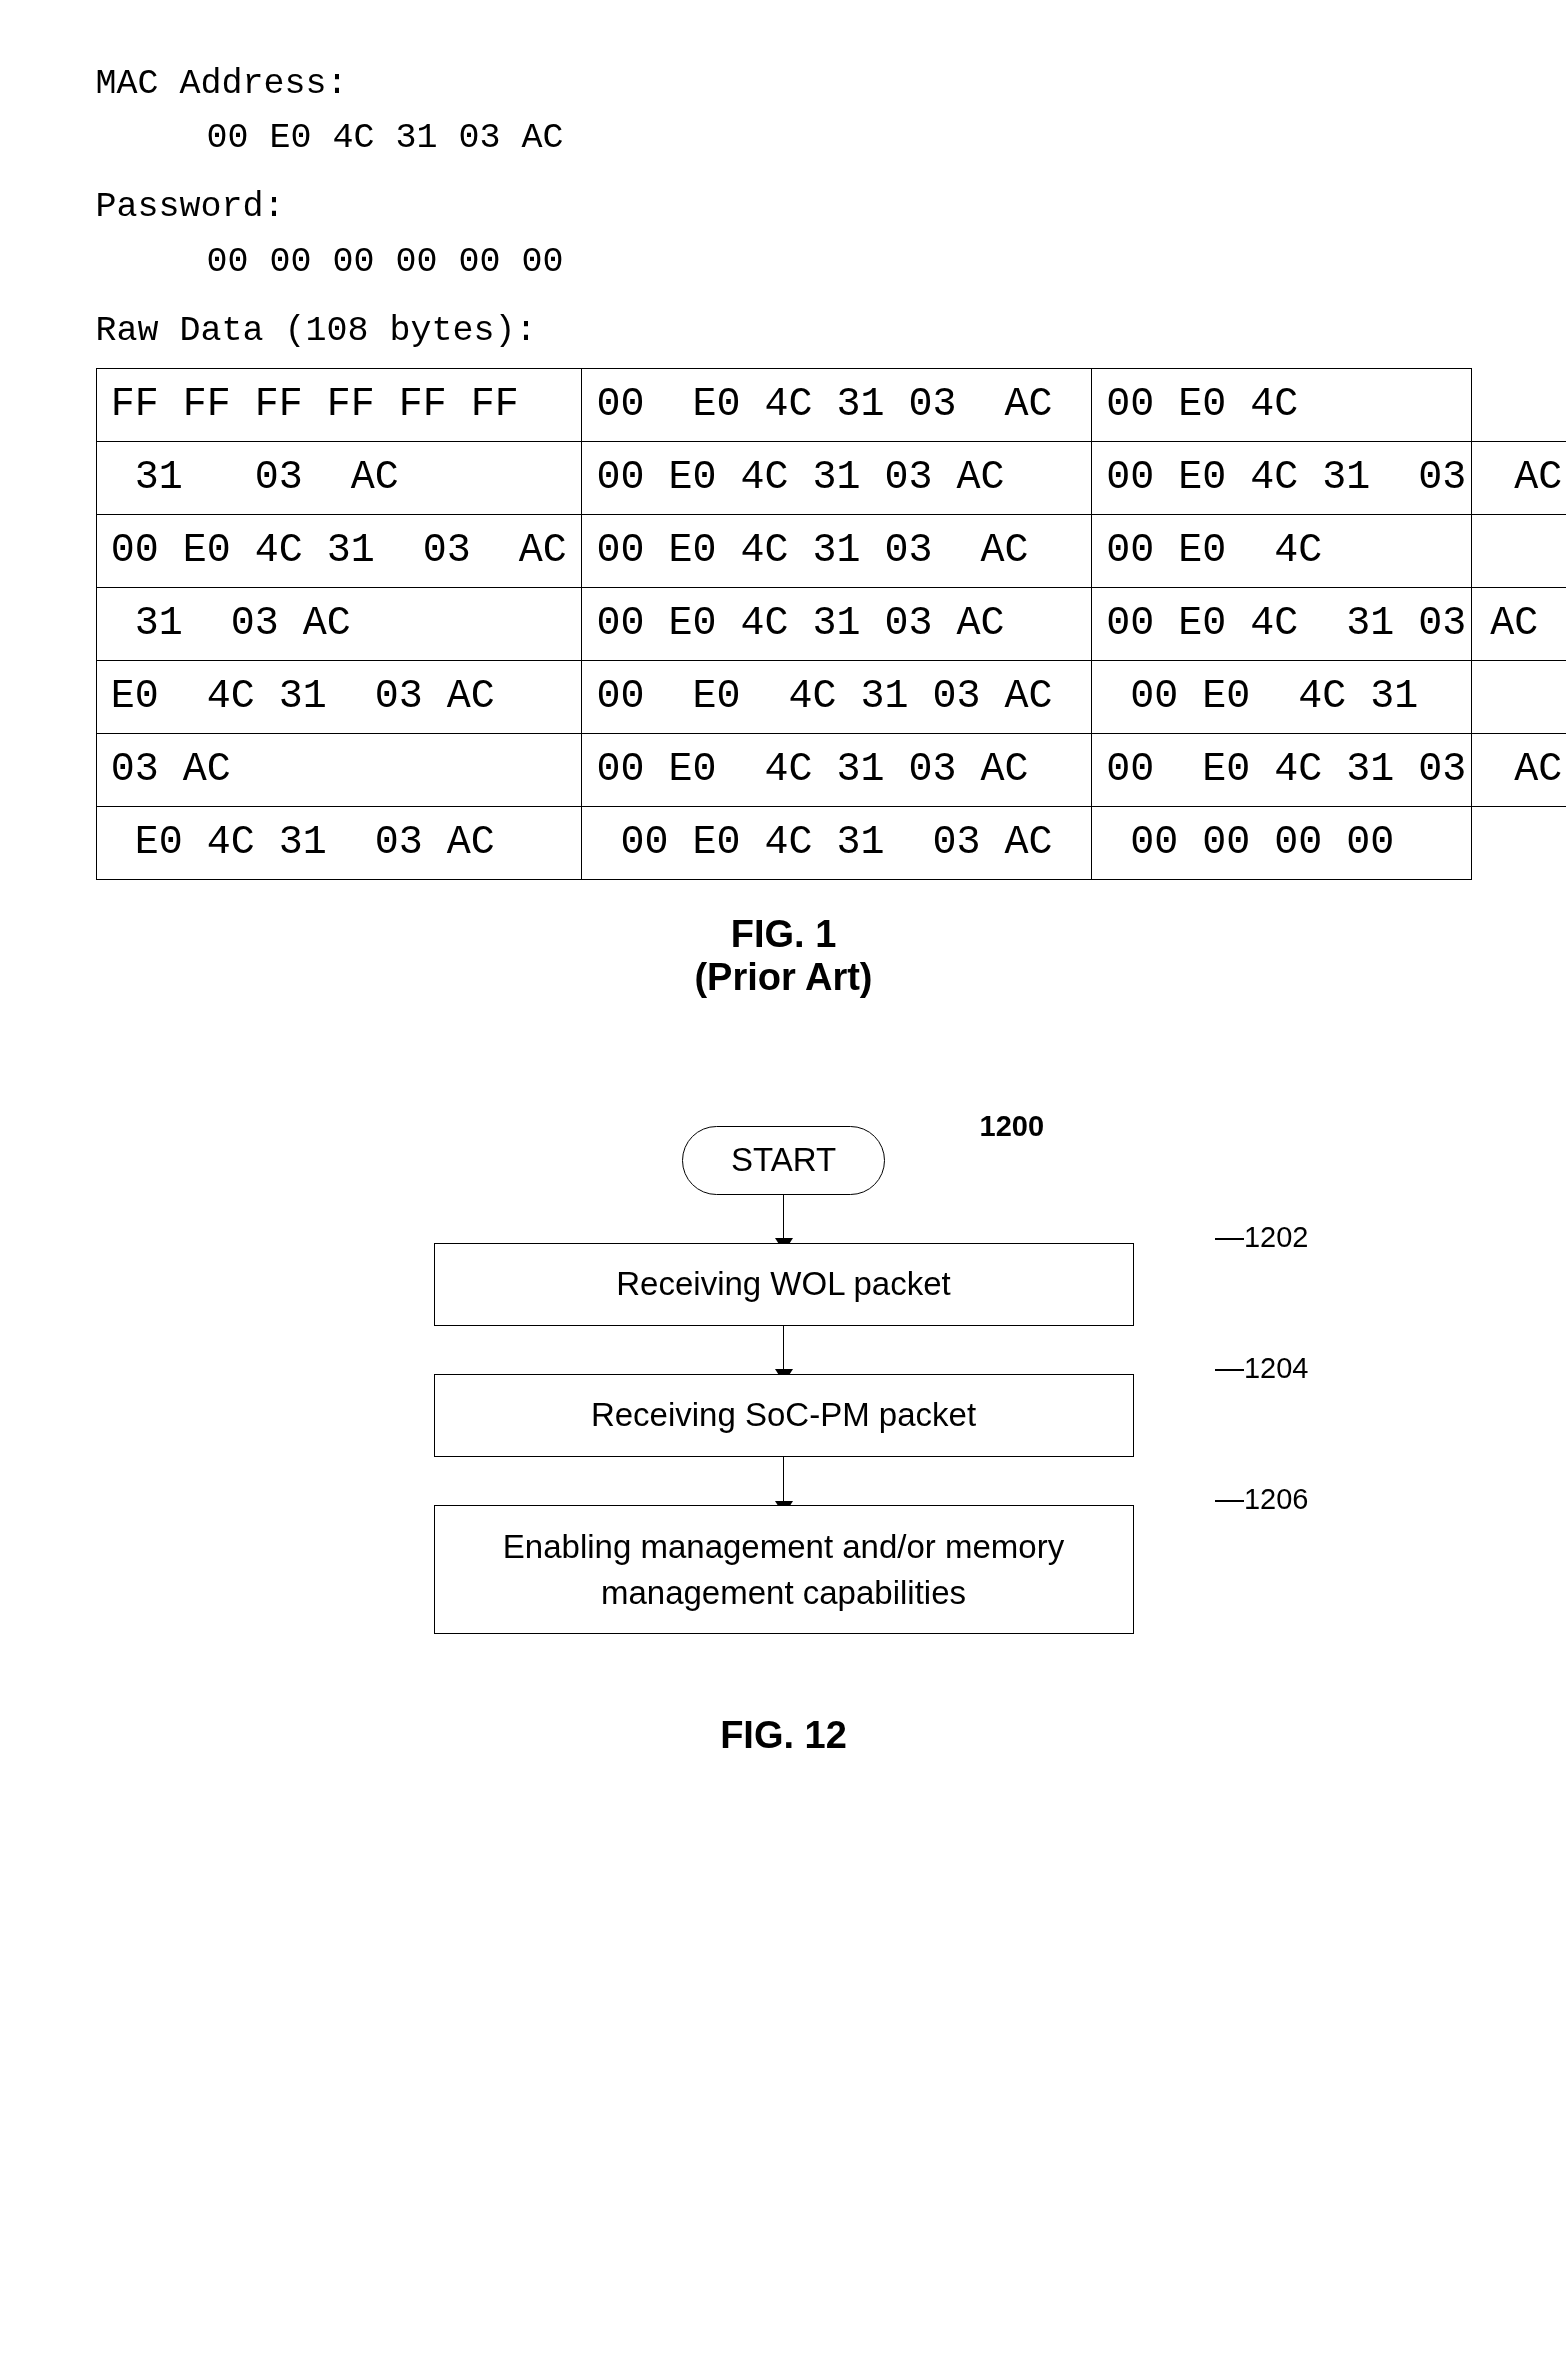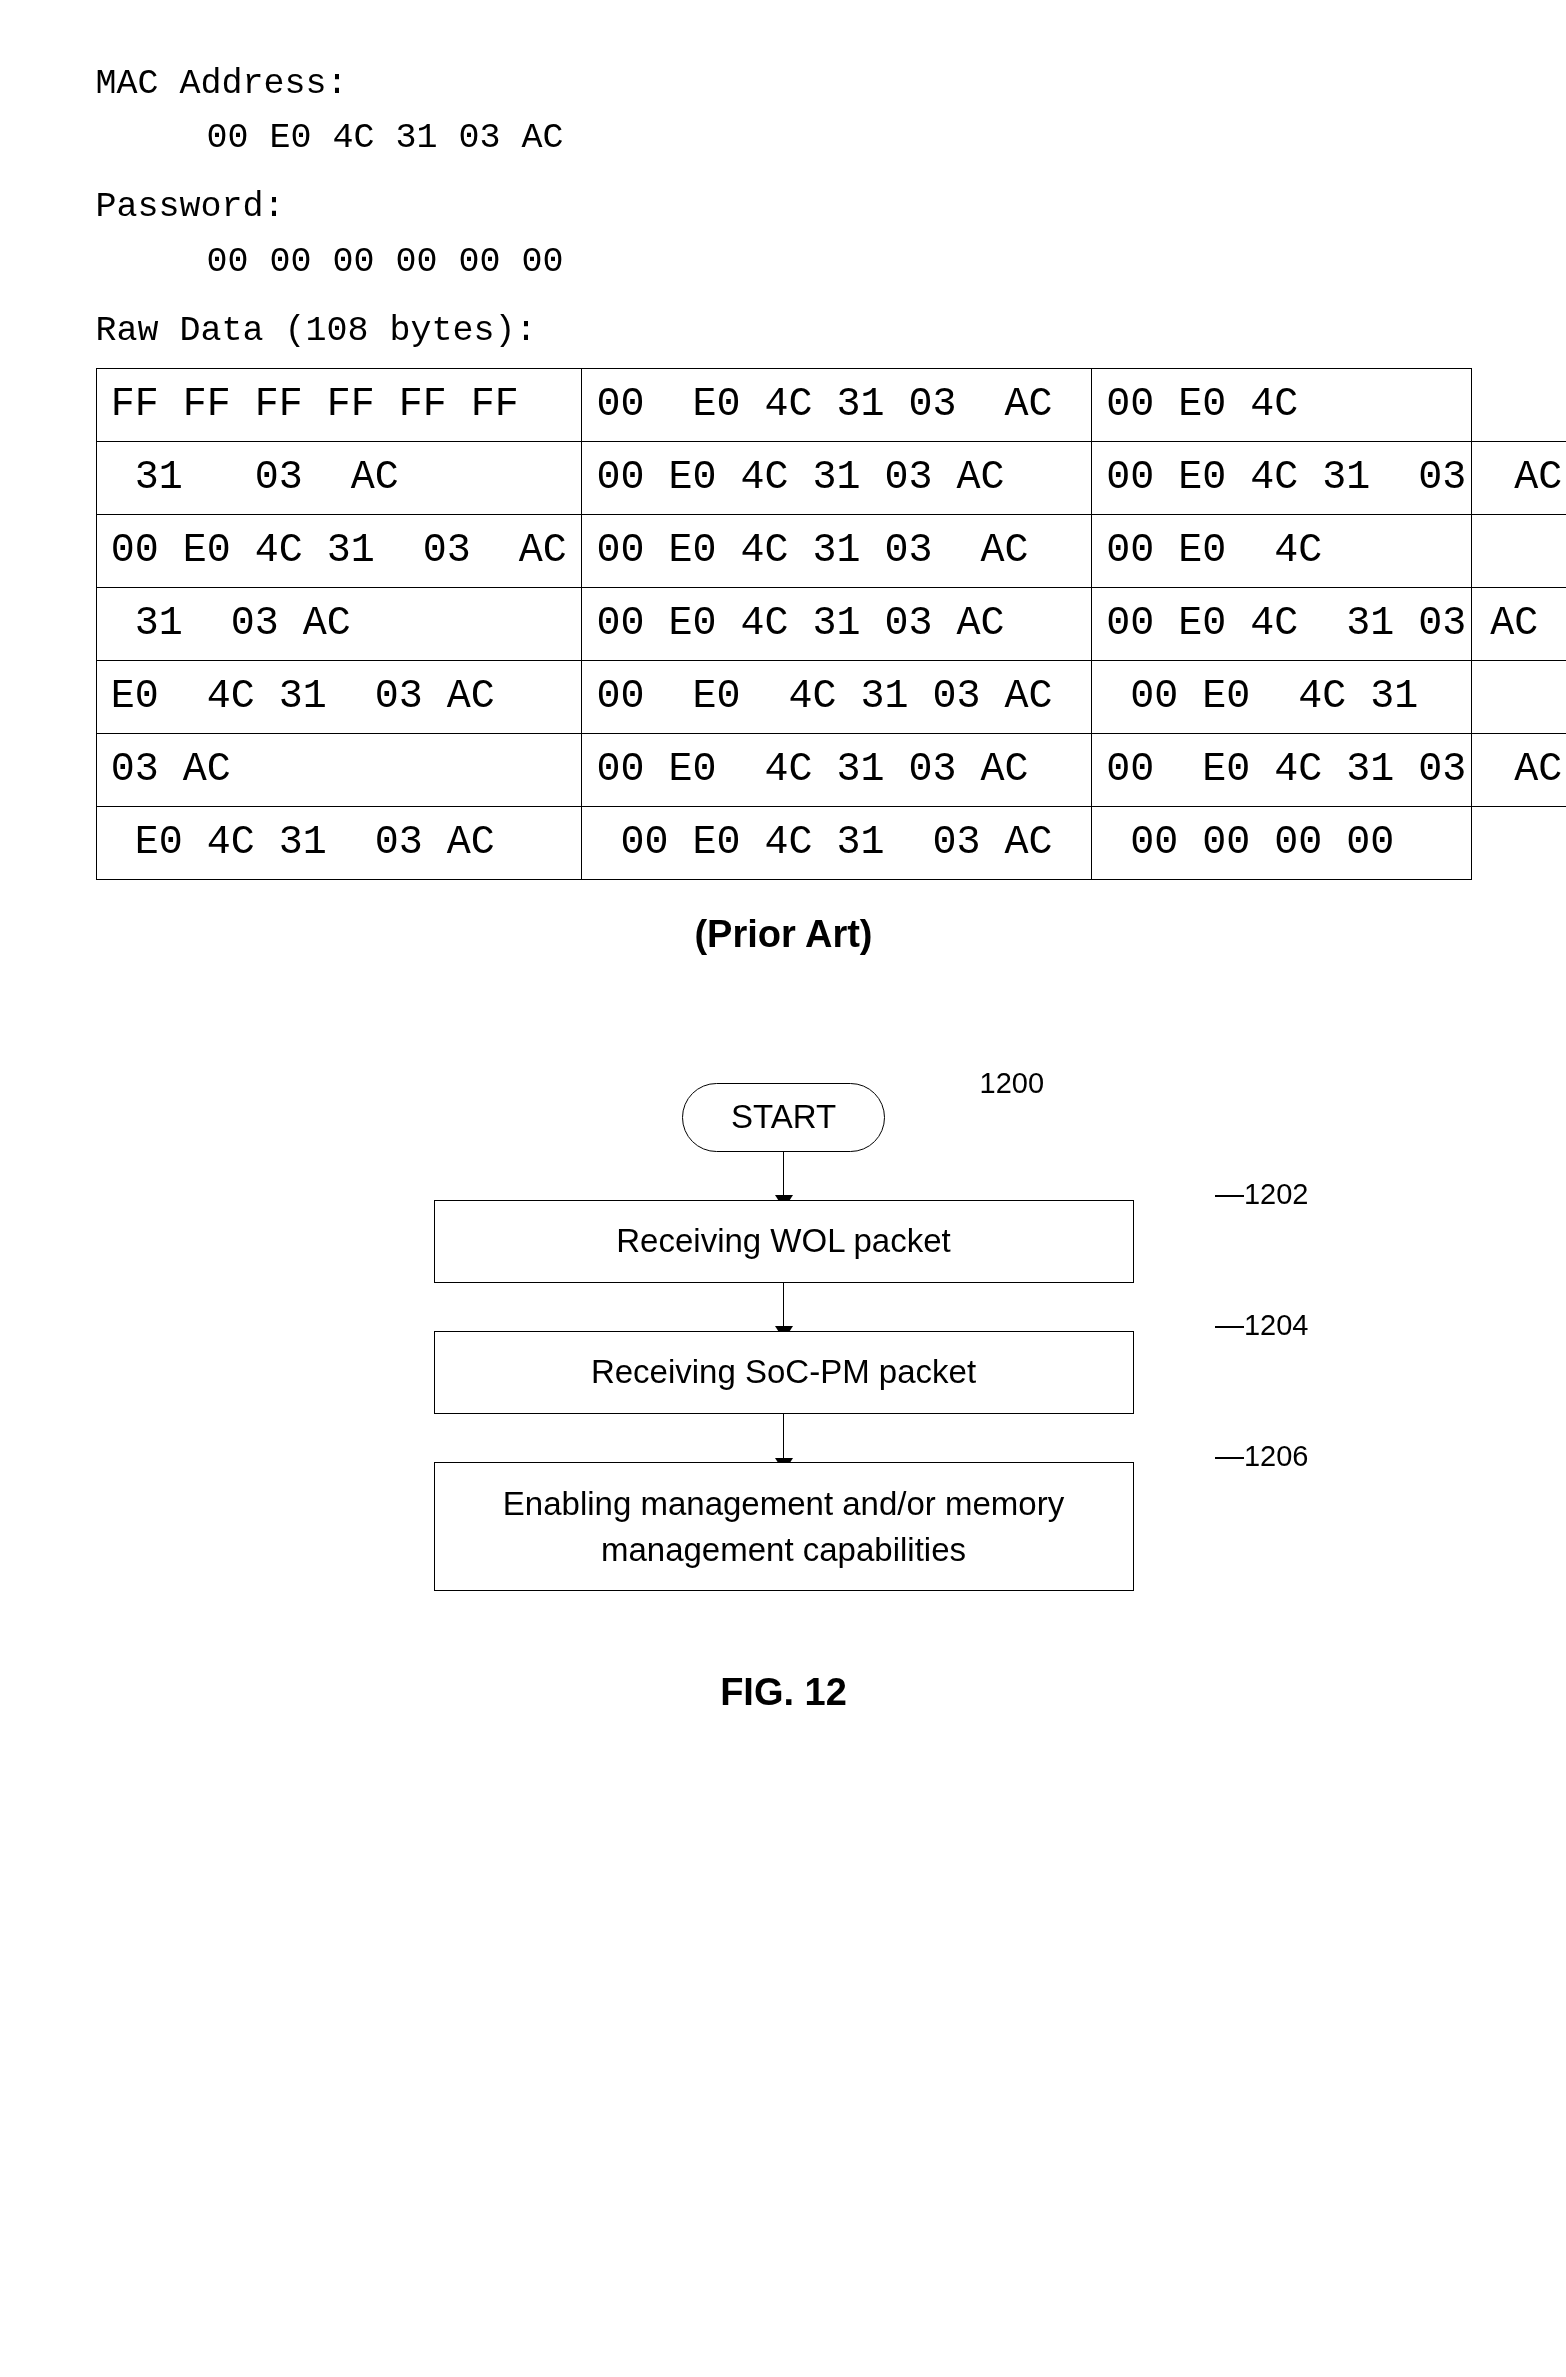--- a/index.html
+++ b/index.html
@@ -236,32 +236,33 @@
             <td>&nbsp;E0 4C 31&nbsp; 03 AC&nbsp;</td>
             <td>&nbsp;00 E0 4C 31&nbsp; 03 AC&nbsp;</td>
             <td colspan="2">&nbsp;00 00 00 00</td>
           </tr>
         </tbody>
       </table>
     </div>
 
     
     <div class="fig-caption">
+      <span class="fig-number">FIG. 1</span>
       <span class="fig-sub">(Prior Art)</span>
     </div>
 
   </div>
 
   <div class="fig12-section">
 
     <div class="flowchart-container">
 
       <div class="node-container" style="position:relative; margin-bottom:0;">
         <div class="start-node">START</div>
-        <span class="ref-label" style="right:-159px; top:-16px;">1200</span>
+        <span class="ref-label" style="right:-159px; top:-16px;font-weight:bold;">1200</span>
       </div>
 
       <div class="arrow-down"></div>
 
       <div class="node-container" style="position:relative; margin-bottom:0;">
         <div class="rect-node">Receiving WOL packet</div>
         <span class="ref-label" style="right:-175px; top:-22px;">—1202</span>
       </div>
 
       <div class="arrow-down"></div>

